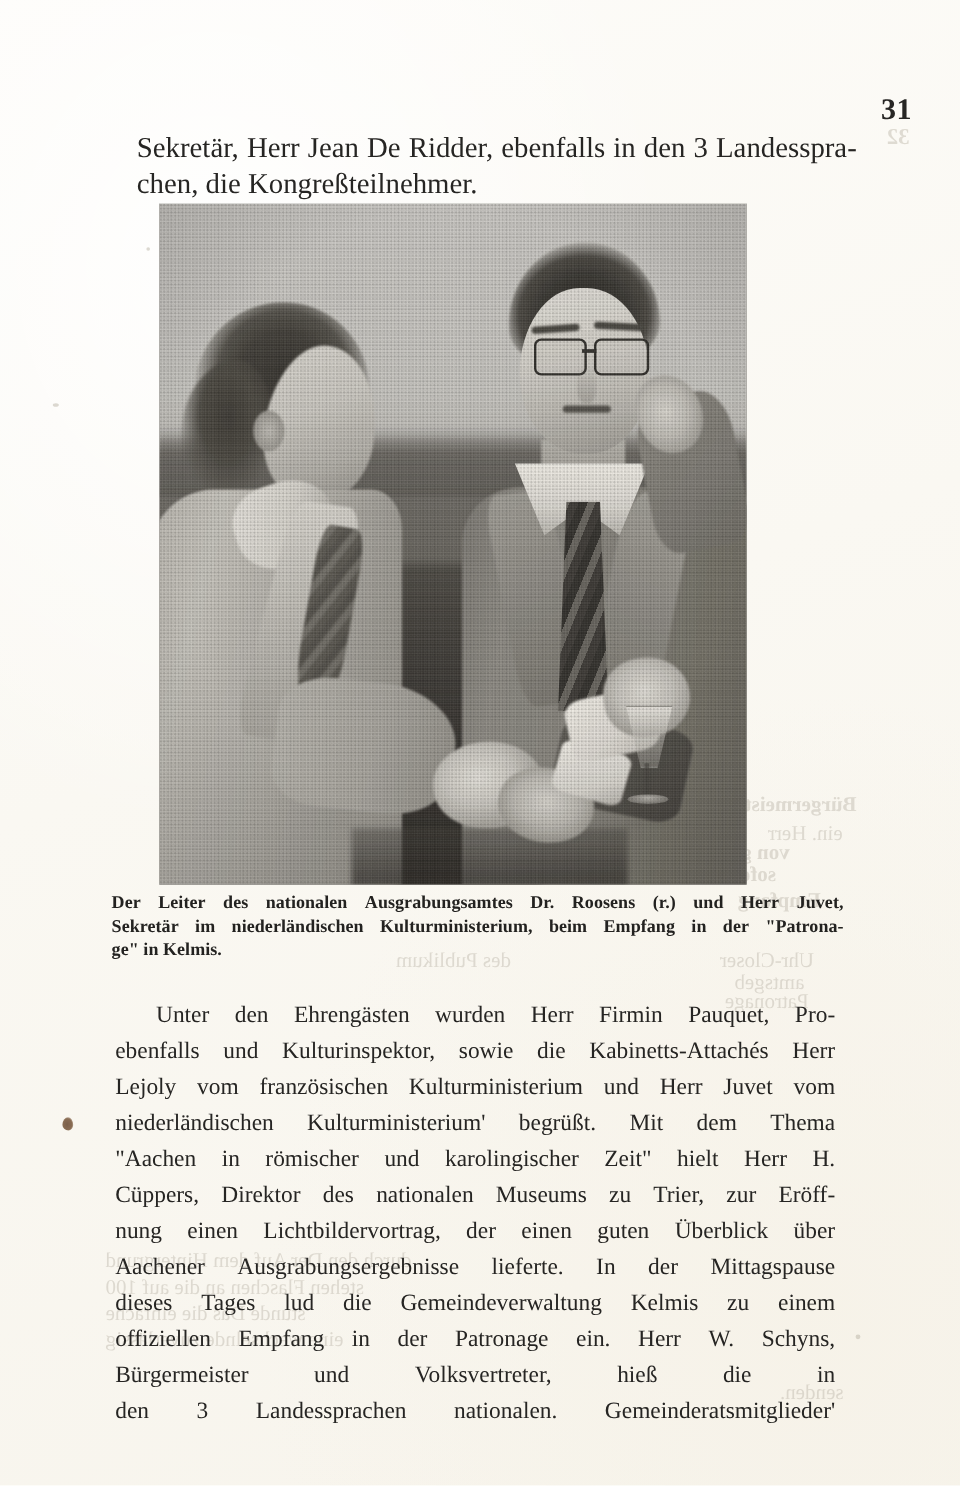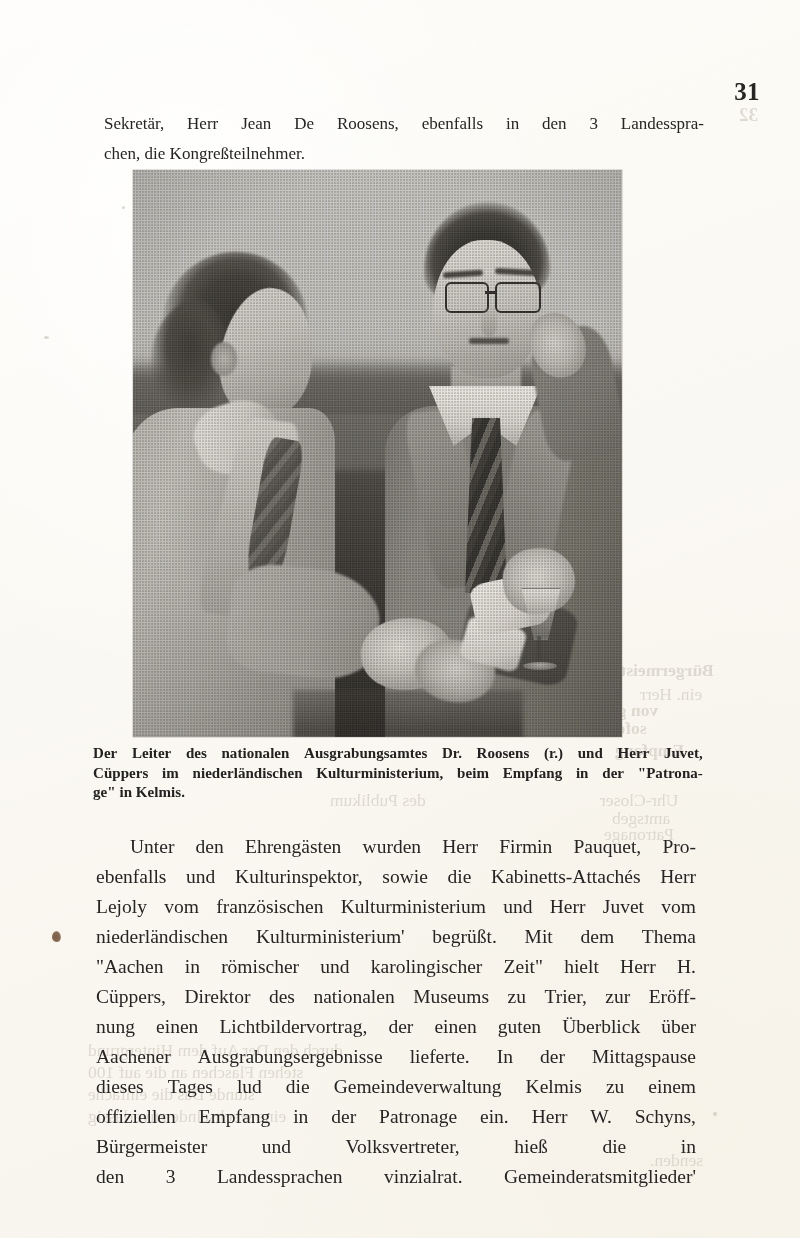--- a/index.html
+++ b/index.html
@@ -58,24 +58,24 @@
     right: 40px;
     font-size: 25px;
     font-weight: 700;
     letter-spacing: 0.4px;
     color: #272624;
   }
 
   
   .lead {
     position: absolute;
-    left: 104px;
+    left: 114px;
     top: 109px;
     width: 600px;
-    font-size: 17px;
+    font-size: 24px;
     line-height: 30px;
     text-align: justify;
     color: #262523;
   }
   .lead .ln { display: block; white-space: nowrap; }
   .lead .ln.j {
     display: flex;
     justify-content: space-between;
   }
 
@@ -440,21 +440,21 @@
   </div>
 
   <div class="folio">31</div>
 
   <div class="lead">
     <span class="ln j">
       <span>Sekretär,</span>
       <span>Herr</span>
       <span>Jean</span>
       <span>De</span>
-      <span>Roosens,</span>
+      <span>Ridder,</span>
       <span>ebenfalls</span>
       <span>in</span>
       <span>den</span>
       <span>3</span>
       <span>Landesspra-</span>
     </span>
     <span class="ln">chen, die Kongreßteilnehmer.</span>
   </div>
 
   <div class="photo-wrap">
@@ -516,21 +516,21 @@
       <span>nationalen</span>
       <span>Ausgrabungsamtes</span>
       <span>Dr.</span>
       <span>Roosens</span>
       <span>(r.)</span>
       <span>und</span>
       <span>Herr</span>
       <span>Juvet,</span>
     </span>
     <span class="cl j">
-      <span>Cüppers</span>
+      <span>Sekretär</span>
       <span>im</span>
       <span>niederländischen</span>
       <span>Kulturministerium,</span>
       <span>beim</span>
       <span>Empfang</span>
       <span>in</span>
       <span>der</span>
       <span>"Patrona-</span>
     </span>
     <span class="cl">ge" in Kelmis.</span>
@@ -654,19 +654,19 @@
       <span>Volksvertreter,</span>
       <span>hieß</span>
       <span>die</span>
       <span>in</span>
     </span>
 
     <span class="ln j">
       <span>den</span>
       <span>3</span>
       <span>Landessprachen</span>
-      <span>vinzialrat.</span>
+      <span>nationalen.</span>
       <span>Gemeinderatsmitglieder'</span>
     </span>
 
   </div>
 
 </div>
 
 </body></html>

